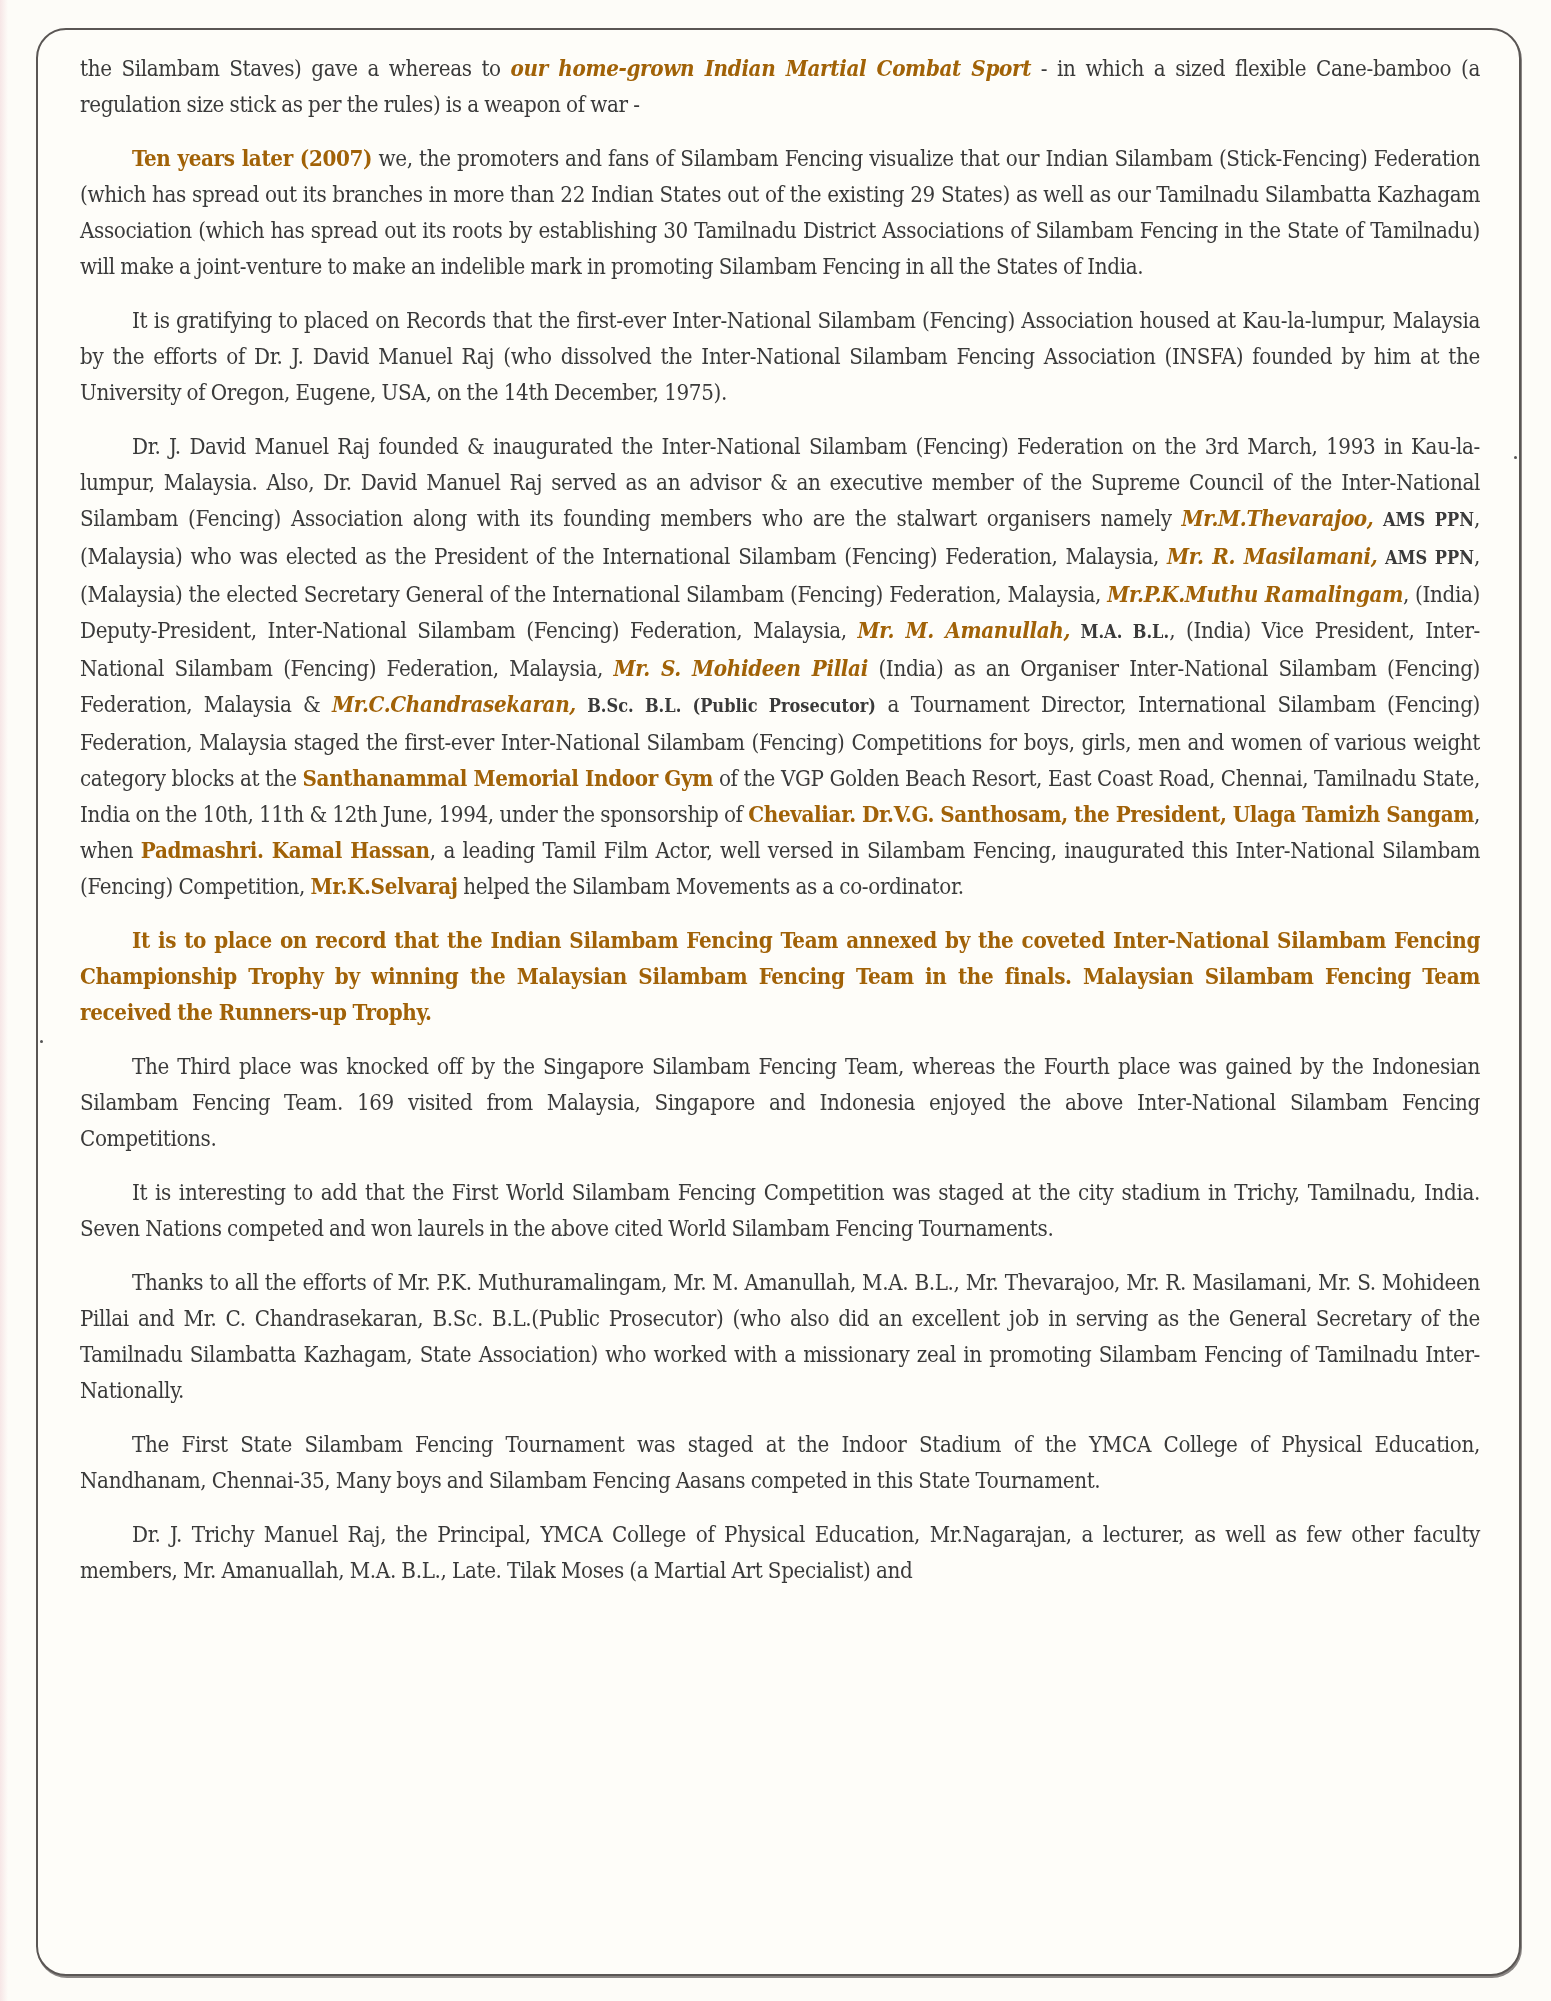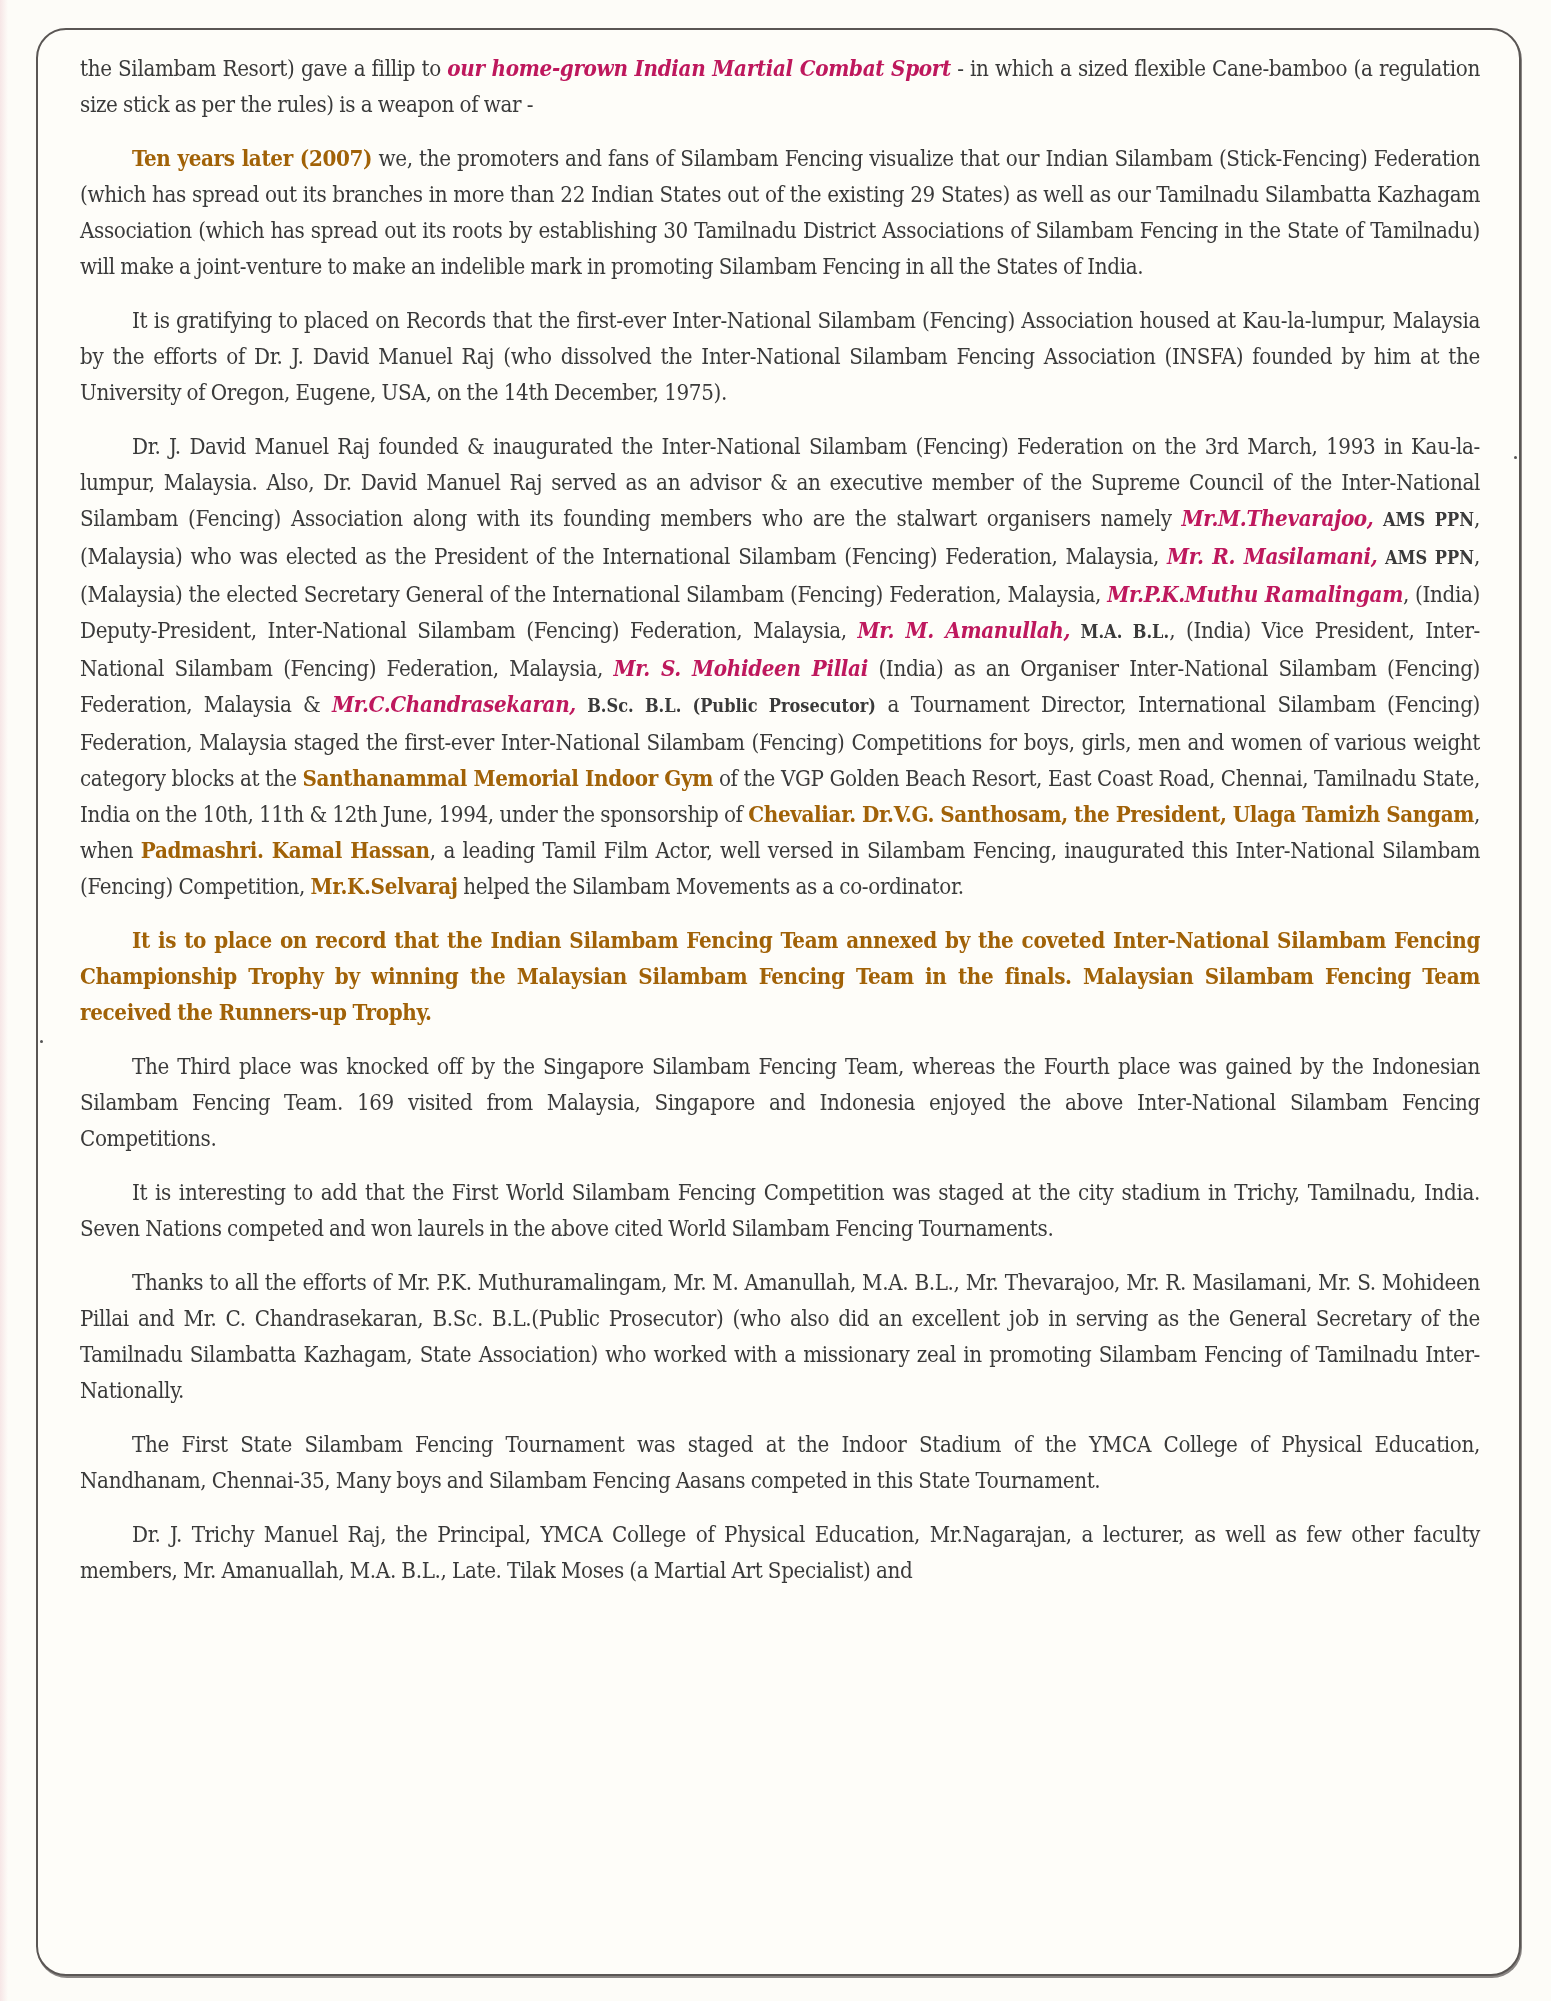--- a/index.html
+++ b/index.html
@@ -48,40 +48,40 @@
     .content p {
       margin: 0 0 18px 0;
       text-align: justify;
       text-align-last: left;
       hyphens: none;
     }
     .content p.indent {
       text-indent: 52px;
     }
     b, .bold { font-weight: bold; color: #a16207; }
-    .bi { font-weight: bold; font-style: italic; color: #be185d; }
+    .bi { font-weight: bold; font-style: italic; color: #a16207; }
     .sc { font-size: 18px; font-weight: bold; letter-spacing: 0; }
     .dot {
       position: absolute;
       width: 3px; height: 3px;
       border-radius: 50%;
       background: #555;
     }
   </style>
 </head>
 <body>
 
 <div class="page-edge"></div>
 <div class="frame"></div>
 
 <div class="dot" style="left:1514px; top:456px;"></div>
 <div class="dot" style="left:40px; top:1040px;"></div>
 
 <div class="content" id="content">
-    <p><span>the Silambam Resort) gave a fillip to </span><span class="bi">our home-grown Indian Martial Combat Sport</span><span> - in which a sized flexible Cane-bamboo (a regulation size stick as per the rules) is a weapon of war -</span></p>
+    <p><span>the Silambam Staves) gave a whereas to </span><span class="bi">our home-grown Indian Martial Combat Sport</span><span> - in which a sized flexible Cane-bamboo (a regulation size stick as per the rules) is a weapon of war -</span></p>
     <p class="indent"><span class="bold">Ten years later (2007)</span><span> we, the promoters and fans of Silambam Fencing visualize that our Indian Silambam (Stick-Fencing) Federation (which has spread out its branches in more than 22 Indian States out of the existing 29 States) as well as our Tamilnadu Silambatta Kazhagam Association (which has spread out its roots by establishing 30 Tamilnadu District Associations of Silambam Fencing in the State of Tamilnadu) will make a joint-venture to make an indelible mark in promoting Silambam Fencing in all the States of India.</span></p>
     <p class="indent"><span>It is gratifying to placed on Records that the first-ever Inter-National Silambam (Fencing) Association housed at Kau-la-lumpur, Malaysia by the efforts of Dr. J. David Manuel Raj (who dissolved the Inter-National Silambam Fencing Association (INSFA) founded by him at the University of Oregon, Eugene, USA, on the 14th December, 1975).</span></p>
     <p class="indent"><span>Dr. J. David Manuel Raj founded &amp; inaugurated the Inter-National Silambam (Fencing) Federation on the 3rd March, 1993 in Kau-la-lumpur, Malaysia. Also, Dr. David Manuel Raj served as an advisor &amp; an executive member of the Supreme Council of the Inter-National Silambam (Fencing) Association along with its founding members who are the stalwart organisers namely </span><span class="bi">Mr.M.Thevarajoo,</span><span class="sc"> AMS PPN</span><span>, (Malaysia) who was elected as the President of the International Silambam (Fencing) Federation, Malaysia, </span><span class="bi">Mr. R. Masilamani,</span><span class="sc"> AMS PPN</span><span>, (Malaysia) the elected Secretary General of the International Silambam (Fencing) Federation, Malaysia, </span><span class="bi">Mr.P.K.Muthu Ramalingam</span><span>, (India) Deputy-President, Inter-National Silambam (Fencing) Federation, Malaysia, </span><span class="bi">Mr. M. Amanullah,</span><span class="sc"> M.A. B.L.</span><span>, (India) Vice President, Inter-National Silambam (Fencing) Federation, Malaysia, </span><span class="bi">Mr. S. Mohideen Pillai</span><span> (India) as an Organiser Inter-National Silambam (Fencing) Federation, Malaysia &amp; </span><span class="bi">Mr.C.Chandrasekaran,</span><span class="sc"> B.Sc. B.L. (Public Prosecutor)</span><span> a Tournament Director, International Silambam (Fencing) Federation, Malaysia staged the first-ever Inter-National Silambam (Fencing) Competitions for boys, girls, men and women of various weight category blocks at the </span><span class="bold">Santhanammal Memorial Indoor Gym</span><span> of the VGP Golden Beach Resort, East Coast Road, Chennai, Tamilnadu State, India on the 10th, 11th &amp; 12th June, 1994, under the sponsorship of </span><span class="bold">Chevaliar. Dr.V.G. Santhosam, the President, Ulaga Tamizh Sangam</span><span>, when </span><span class="bold">Padmashri. Kamal Hassan</span><span>, a leading Tamil Film Actor, well versed in Silambam Fencing, inaugurated this Inter-National Silambam (Fencing) Competition, </span><span class="bold">Mr.K.Selvaraj</span><span> helped the Silambam Movements as a co-ordinator.</span></p>
     <p class="indent"><span class="bold">It is to place on record that the Indian Silambam Fencing Team annexed by the coveted Inter-National Silambam Fencing Championship Trophy by winning the Malaysian Silambam Fencing Team in the finals. Malaysian Silambam Fencing Team received the Runners-up Trophy.</span></p>
     <p class="indent"><span>The Third place was knocked off by the Singapore Silambam Fencing Team, whereas the Fourth place was gained by the Indonesian Silambam Fencing Team. 169 visited from Malaysia, Singapore and Indonesia enjoyed the above Inter-National Silambam Fencing Competitions.</span></p>
     <p class="indent"><span>It is interesting to add that the First World Silambam Fencing Competition was staged at the city stadium in Trichy, Tamilnadu, India. Seven Nations competed and won laurels in the above cited World Silambam Fencing Tournaments.</span></p>
     <p class="indent"><span>Thanks to all the efforts of Mr. P.K. Muthuramalingam, Mr. M. Amanullah, M.A. B.L., Mr. Thevarajoo, Mr. R. Masilamani, Mr. S. Mohideen Pillai and Mr. C. Chandrasekaran, B.Sc. B.L.(Public Prosecutor) (who also did an excellent job in serving as the General Secretary of the Tamilnadu Silambatta Kazhagam, State Association) who worked with a missionary zeal in promoting Silambam Fencing of Tamilnadu Inter-Nationally.</span></p>
     <p class="indent"><span>The First State Silambam Fencing Tournament was staged at the Indoor Stadium of the YMCA College of Physical Education, Nandhanam, Chennai-35, Many boys and Silambam Fencing Aasans competed in this State Tournament.</span></p>
     <p class="indent"><span>Dr. J. Trichy Manuel Raj, the Principal, YMCA College of Physical Education, Mr.Nagarajan, a lecturer, as well as few other faculty members, Mr. Amanuallah, M.A. B.L., Late. Tilak Moses (a Martial Art Specialist) and</span></p>
   </div>

